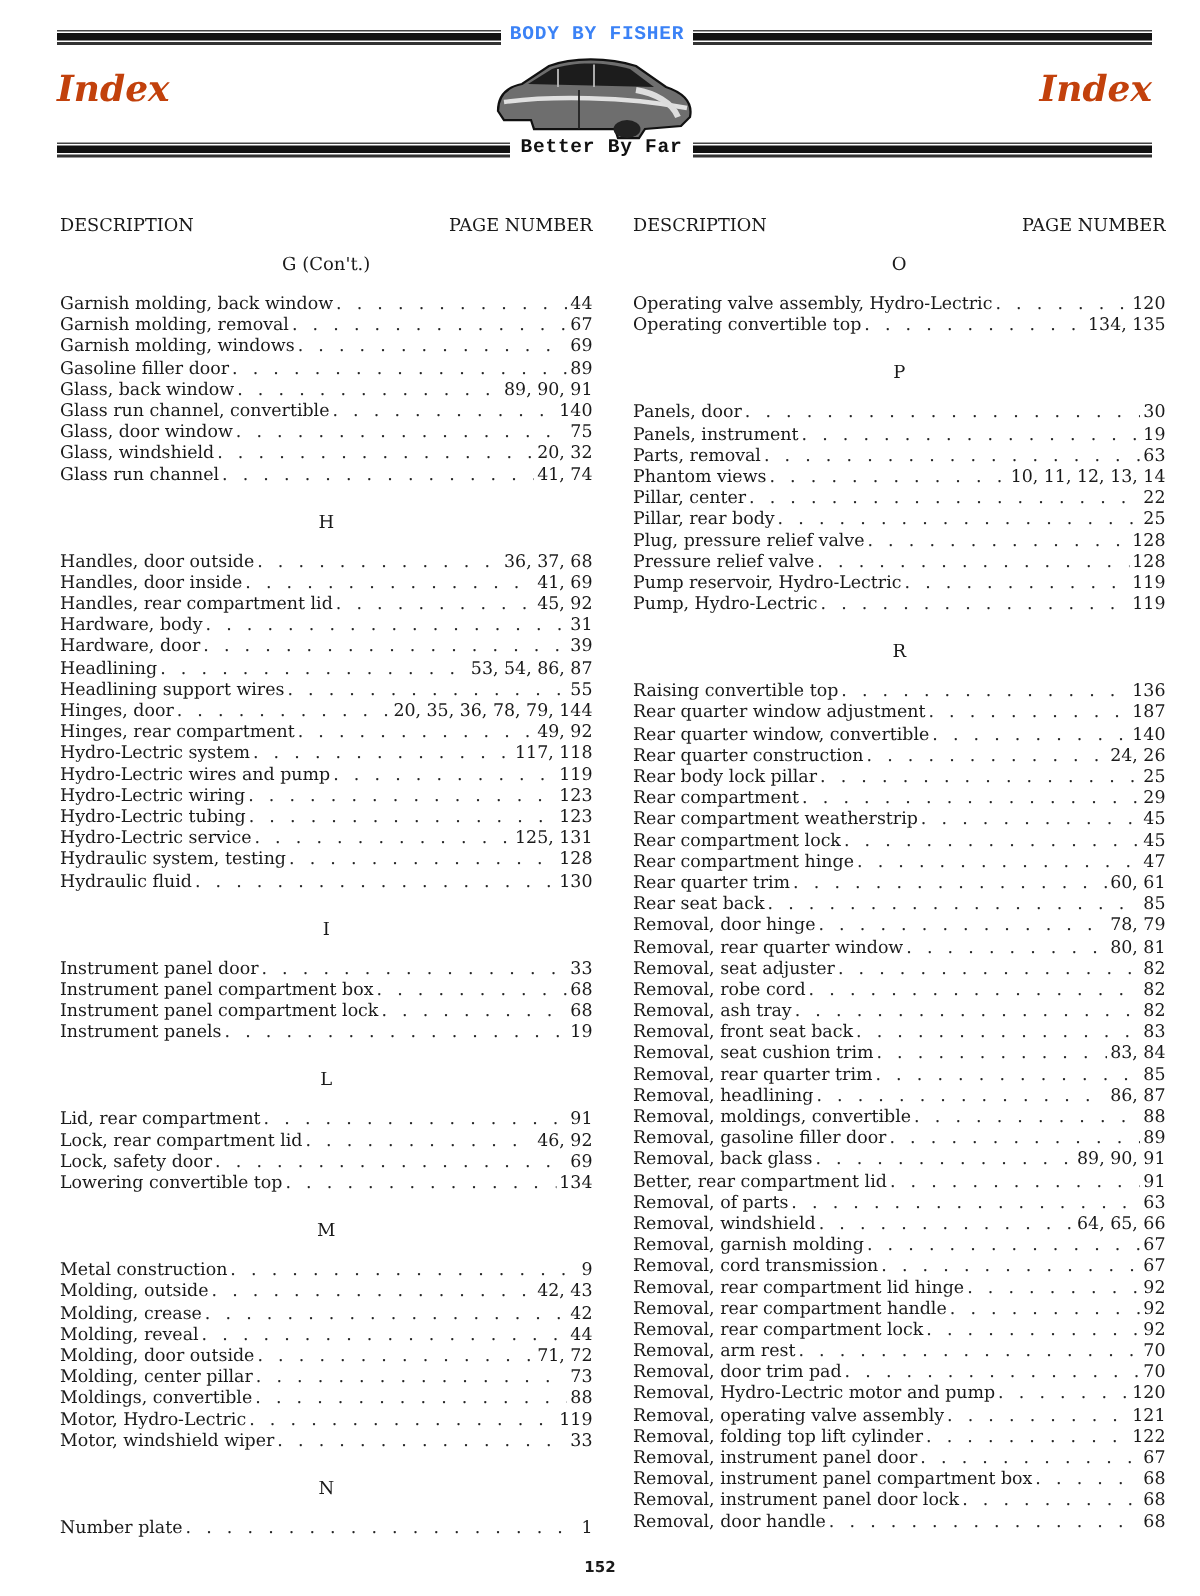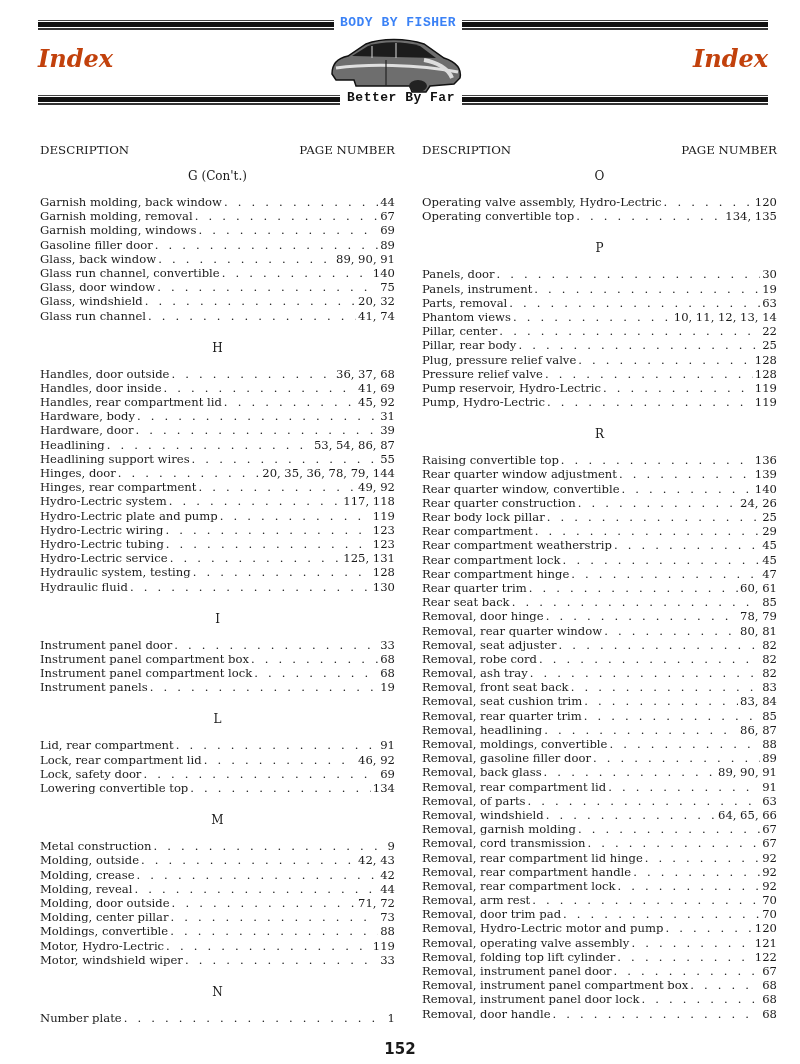--- a/index.html
+++ b/index.html
@@ -40,21 +40,21 @@
   .section-letter { text-align: center; height: 16px; margin-bottom: 10px; font-size: 12px; }
   .section-gap { height: 18px; }
 
   .entry { display: flex; align-items: baseline; white-space: nowrap; height: 14.2px; overflow: hidden; }
   .entry .desc { flex: 0 0 auto; }
   .entry .dots { flex: 1 1 auto; overflow: hidden; margin: 0 2px; letter-spacing: 3.2px; color: #222; }
   .entry .dots::before { content: ". . . . . . . . . . . . . . . . . . . . . . . . . . . . . . . . . . . . . . . . . . . . . . . . . . . . . . . . . . . . . . . . . . . . . . . . . . . . . . . . . . . . . . . . . . . . . . . . "; }
   .entry .pages { flex: 0 0 auto; text-align: right; }
 
   .page-num { position: absolute; left: 0; width: 800px; top: 1040px; text-align: center;
-              font-family: "DejaVu Sans", "Liberation Sans", sans-serif; font-weight: bold; font-size: 15px; }
+              font-family: "DejaVu Sans", "Liberation Sans", sans-serif; font-weight: bold; font-size: 10px; }
 </style>
 </head>
 <body>
 
 <div class="hdr">
   <div class="bar bar-top-l">
       <div class="thin"></div>
       <div class="thick"></div>
       <div class="thin2"></div>
     </div>
@@ -189,21 +189,21 @@
         <span class="desc">Hinges, rear compartment</span>
         <span class="dots"></span>
         <span class="pages">49, 92</span>
       </div>
       <div class="entry">
         <span class="desc">Hydro-Lectric system</span>
         <span class="dots"></span>
         <span class="pages">117, 118</span>
       </div>
       <div class="entry">
-        <span class="desc">Hydro-Lectric plate and pump</span>
+        <span class="desc">Hydro-Lectric wires and pump</span>
         <span class="dots"></span>
         <span class="pages">119</span>
       </div>
       <div class="entry">
         <span class="desc">Hydro-Lectric wiring</span>
         <span class="dots"></span>
         <span class="pages">123</span>
       </div>
       <div class="entry">
         <span class="desc">Hydro-Lectric tubing</span>
@@ -398,21 +398,21 @@
       <div class="section-gap"></div>
       <div class="section-letter">R</div>
       <div class="entry">
         <span class="desc">Raising convertible top</span>
         <span class="dots"></span>
         <span class="pages">136</span>
       </div>
       <div class="entry">
         <span class="desc">Rear quarter window adjustment</span>
         <span class="dots"></span>
-        <span class="pages">139</span>
+        <span class="pages">187</span>
       </div>
       <div class="entry">
         <span class="desc">Rear quarter window, convertible</span>
         <span class="dots"></span>
         <span class="pages">140</span>
       </div>
       <div class="entry">
         <span class="desc">Rear quarter construction</span>
         <span class="dots"></span>
         <span class="pages">24, 26</span>
@@ -506,21 +506,21 @@
         <span class="desc">Removal, gasoline filler door</span>
         <span class="dots"></span>
         <span class="pages">89</span>
       </div>
       <div class="entry">
         <span class="desc">Removal, back glass</span>
         <span class="dots"></span>
         <span class="pages">89, 90, 91</span>
       </div>
       <div class="entry">
-        <span class="desc">Removal, rear compartment lid</span>
+        <span class="desc">Better, rear compartment lid</span>
         <span class="dots"></span>
         <span class="pages">91</span>
       </div>
       <div class="entry">
         <span class="desc">Removal, of parts</span>
         <span class="dots"></span>
         <span class="pages">63</span>
       </div>
       <div class="entry">
         <span class="desc">Removal, windshield</span>

